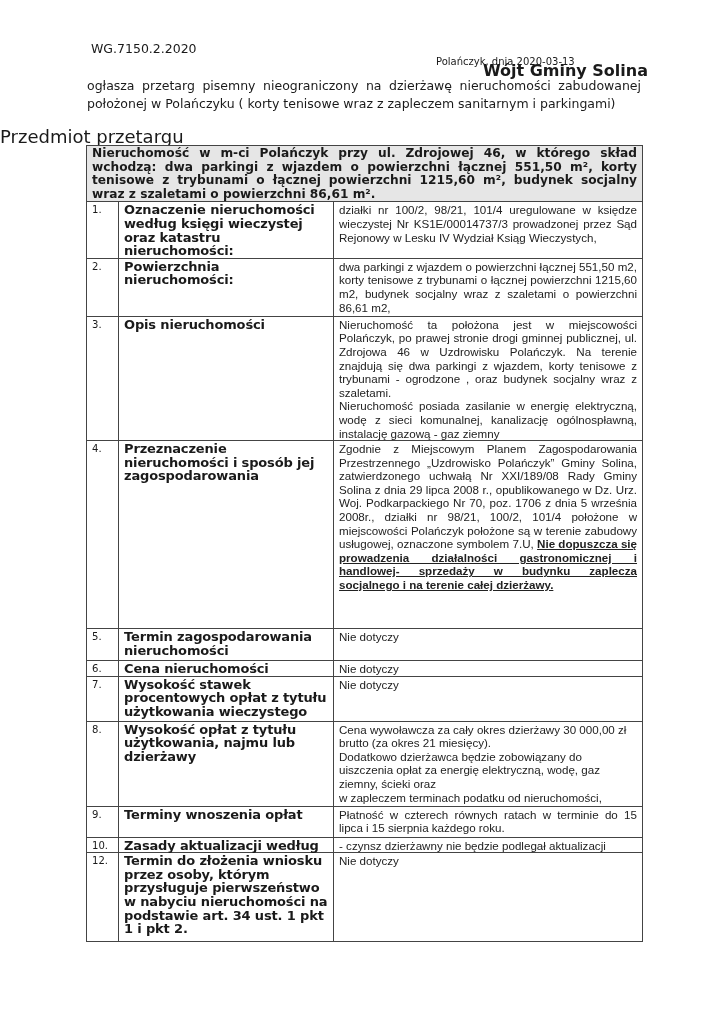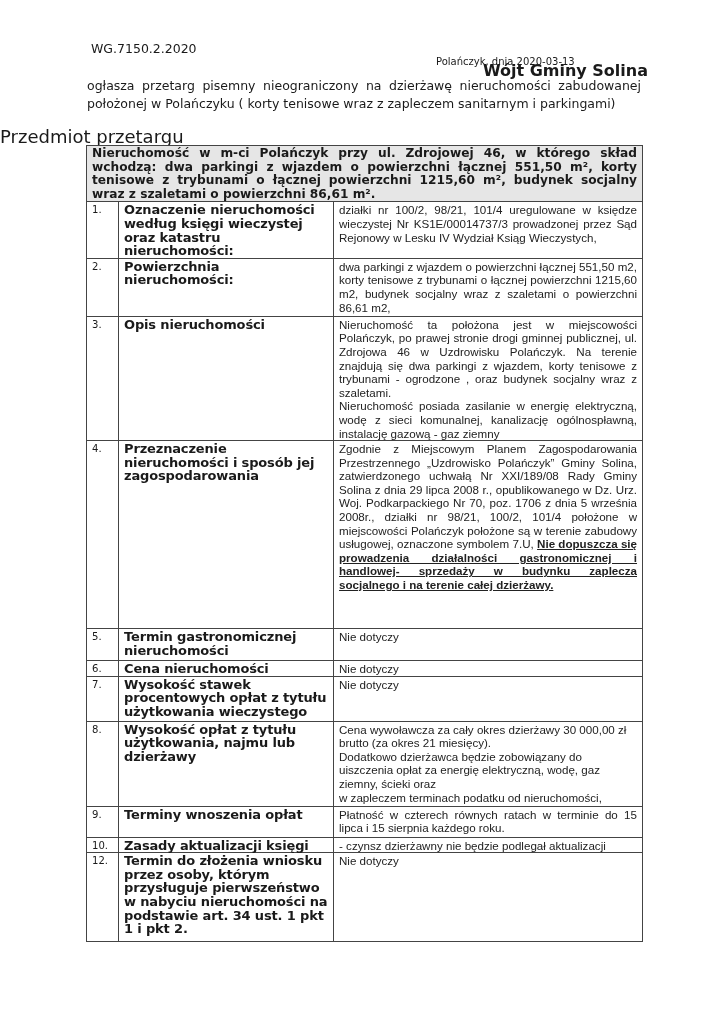--- a/index.html
+++ b/index.html
@@ -77,21 +77,21 @@
   <tr style="height:188px">
     <td class="num">4.</td>
     <td class="label">Przeznaczenie nieruchomości i sposób jej zagospodarowania</td>
     <td class="val">
       <span>Zgodnie z Miejscowym Planem Zagospodarowania Przestrzennego „Uzdrowisko Polańczyk” Gminy Solina, zatwierdzonego uchwałą Nr XXI/189/08 Rady Gminy Solina z dnia 29 lipca 2008 r., opublikowanego w Dz. Urz. Woj. Podkarpackiego Nr 70, poz. 1706 z dnia 5 września 2008r., działki nr 98/21, 100/2, 101/4 położone w miejscowości Polańczyk położone są w terenie zabudowy usługowej, oznaczone symbolem 7.U,</span>
       <span class="emph">Nie dopuszcza się prowadzenia działalności gastronomicznej i handlowej- sprzedaży w budynku zaplecza socjalnego i na terenie całej dzierżawy.</span>
     </td>
   </tr>
   <tr style="height:32px">
     <td class="num">5.</td>
-    <td class="label">Termin gastronomicznej nieruchomości</td>
+    <td class="label">Termin zagospodarowania nieruchomości</td>
     <td class="val">Nie dotyczy</td>
   </tr>
   <tr style="height:13px">
     <td class="num">6.</td>
     <td class="label">Cena nieruchomości</td>
     <td class="val">Nie dotyczy</td>
   </tr>
   <tr style="height:45px">
     <td class="num">7.</td>
     <td class="label">Wysokość stawek procentowych opłat z tytułu użytkowania wieczystego</td>
@@ -106,21 +106,21 @@
       <div>w zapleczem terminach podatku od nieruchomości,</div>
     </td>
   </tr>
   <tr style="height:31px">
     <td class="num">9.</td>
     <td class="label">Terminy wnoszenia opłat</td>
     <td class="val">Płatność w czterech równych ratach w terminie do 15 lipca i 15 sierpnia każdego roku.</td>
   </tr>
   <tr style="height:13px">
     <td class="num">10.</td>
-    <td class="label">Zasady aktualizacji księgi</td>
+    <td class="label">Zasady aktualizacji według</td>
     <td class="val">- czynsz dzierżawny nie będzie podlegał aktualizacji</td>
   </tr>
   <tr style="height:89px">
     <td class="num">12.</td>
     <td class="label">Termin do złożenia wniosku przez osoby, którym przysługuje pierwszeństwo w nabyciu nieruchomości na podstawie art. 34 ust. 1 pkt 1 i pkt 2.</td>
     <td class="val">Nie dotyczy</td>
   </tr>
 </tbody>
   </table>
 

